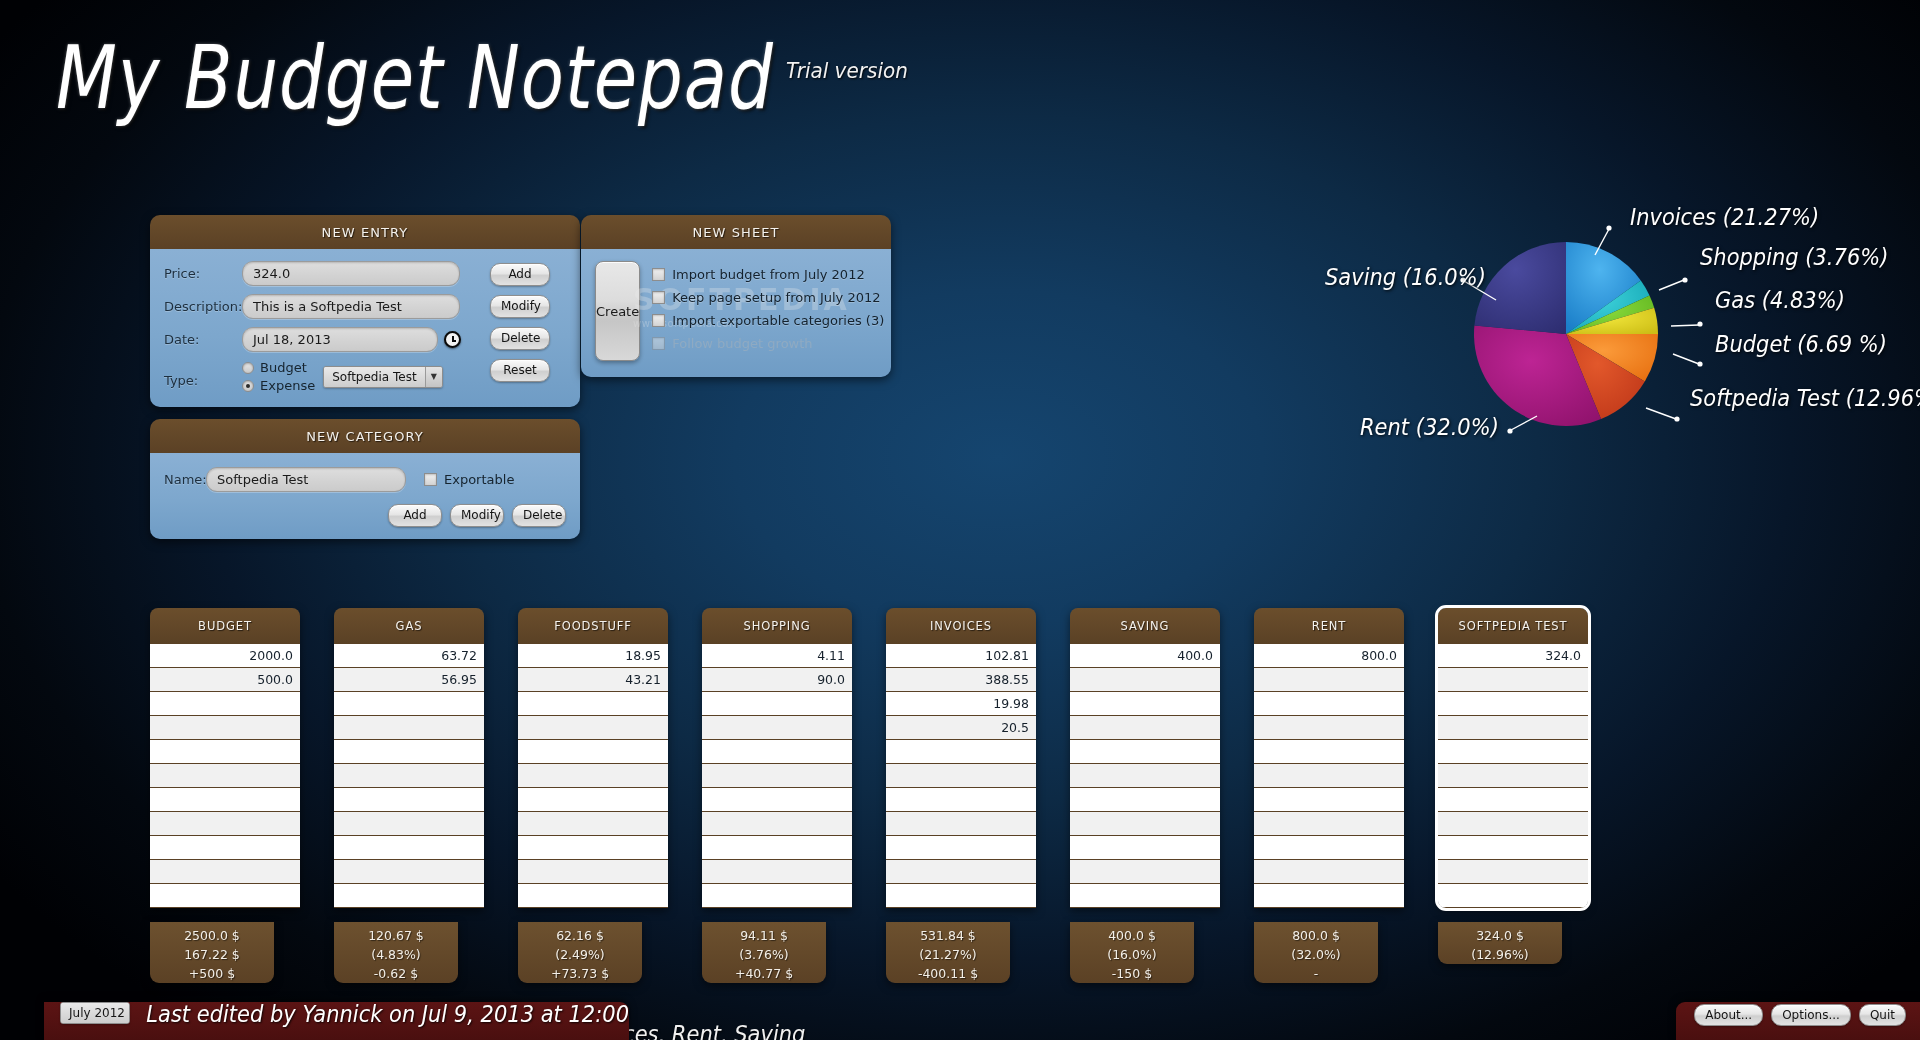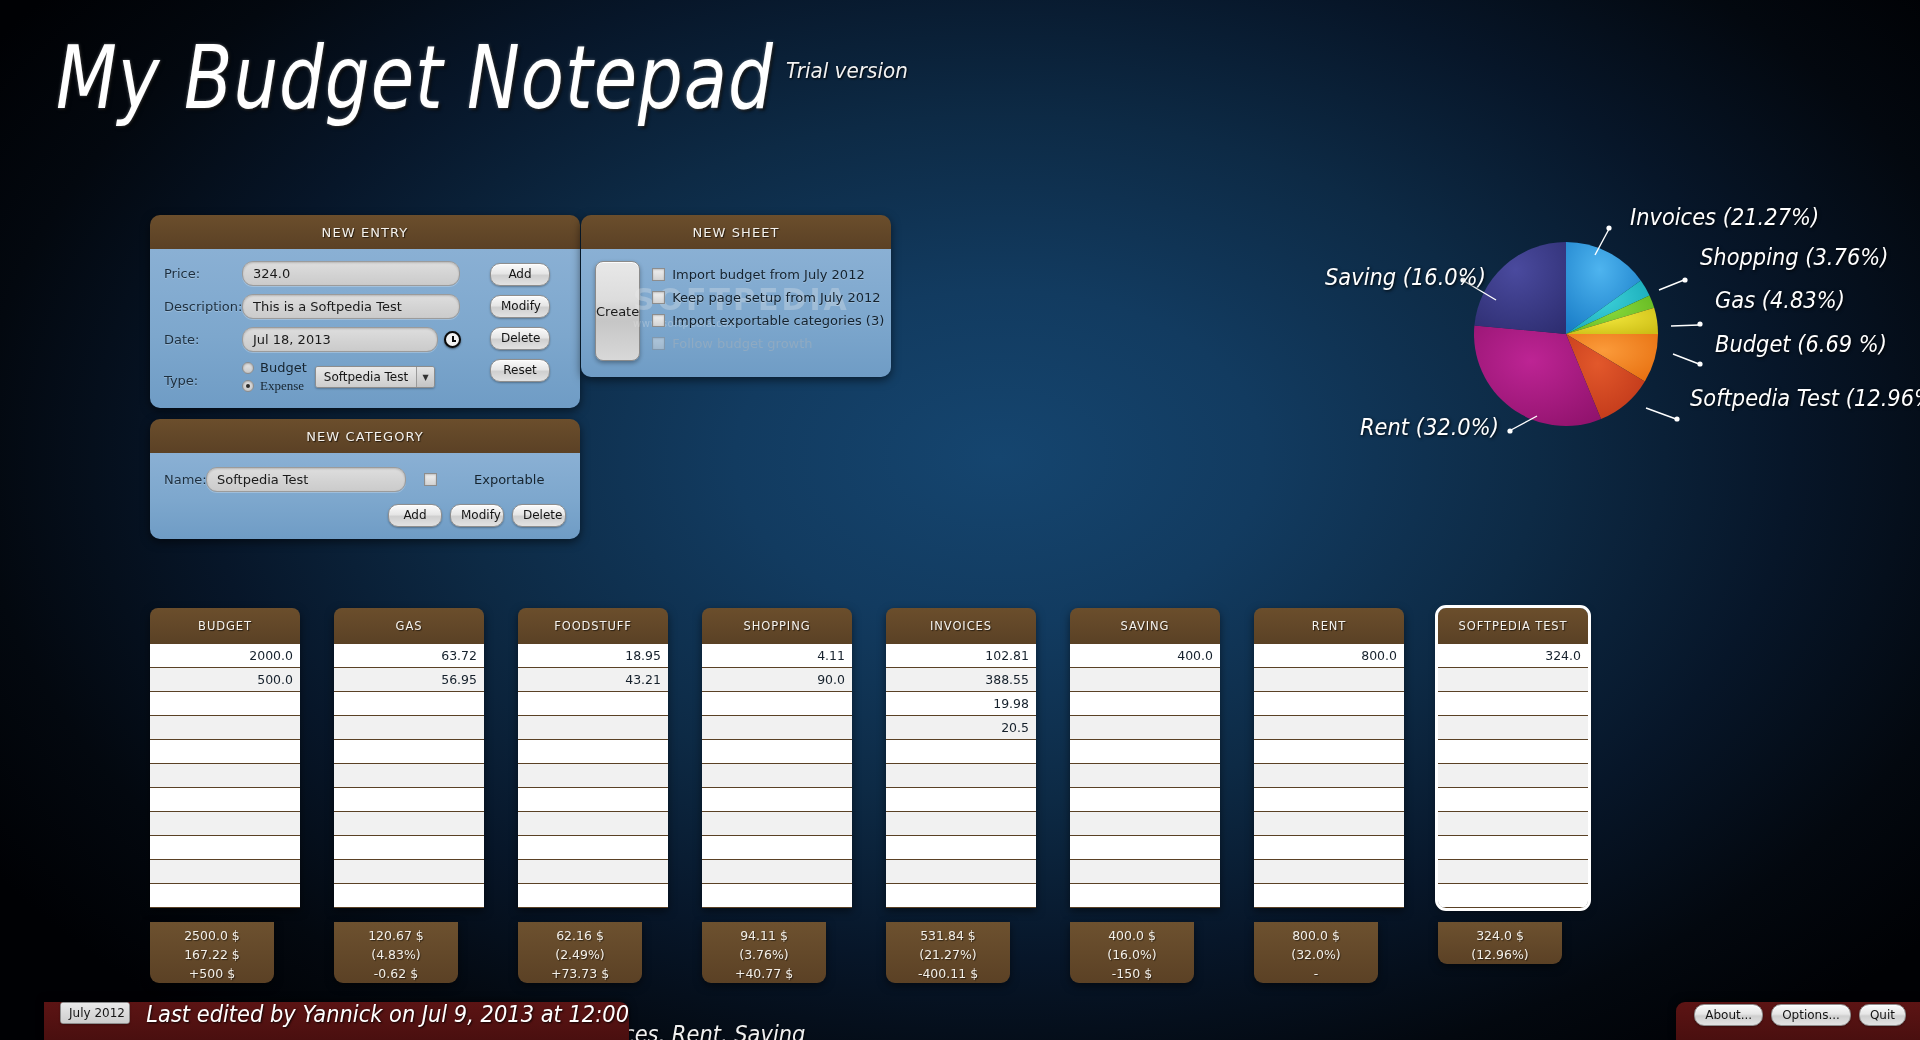--- a/index.html
+++ b/index.html
@@ -375,21 +375,21 @@
           </div>
 
           <div class="form-row" style="margin-bottom:0; align-items:flex-start;">
             <div class="form-label" style="padding-top:13px;">Type:</div>
             <div style="display:flex;align-items:center;">
               <div style="margin-right:8px;">
                 <div style="display:flex;align-items:center;margin-bottom:3px;">
                   <span class="radio-dot"></span>
                   <span style="margin-left:6px;font-size:13px;color:#16242f;">Budget</span>
                 </div>
-                <div style="display:flex;align-items:center;font-family:Liberation Serif, serif;">
+                <div style="display:flex;align-items:center;">
                   <span class="radio-dot on"></span>
                   <span style="margin-left:6px;font-size:13px;color:#16242f;">Expense</span>
                 </div>
               </div>
               <div class="combo" style="width:120px;">
                 <div class="combo-val" style="flex:1;">Softpedia Test</div>
                 <div class="combo-arrow">▼</div>
               </div>
             </div>
           </div>
@@ -435,21 +435,21 @@
       </div>
     </div>
   </div>
 
   <div class="panel" id="panel-new-category">
     <div class="panel-head">NEW CATEGORY</div>
     <div class="panel-body">
       <div class="nc-row">
         <div class="form-label" style="width:42px;flex:0 0 42px;">Name:</div>
         <div class="txtfield" style="width:200px;">Softpedia Test</div>
-        <div style="display:flex;align-items:center;margin-left:18px;gap:30px;">
+        <div style="display:flex;align-items:center;margin-left:18px;">
           <span class="chk"></span>
           <span style="margin-left:7px;font-size:13px;color:#16242f;">Exportable</span>
         </div>
       </div>
       <div class="nc-btns">
         <div class="btn">Add</div>
         <div class="btn">Modify</div>
         <div class="btn">Delete</div>
       </div>
     </div>

